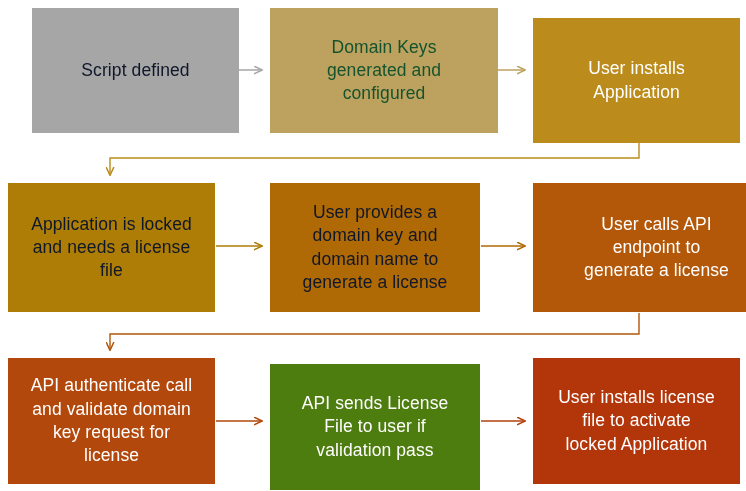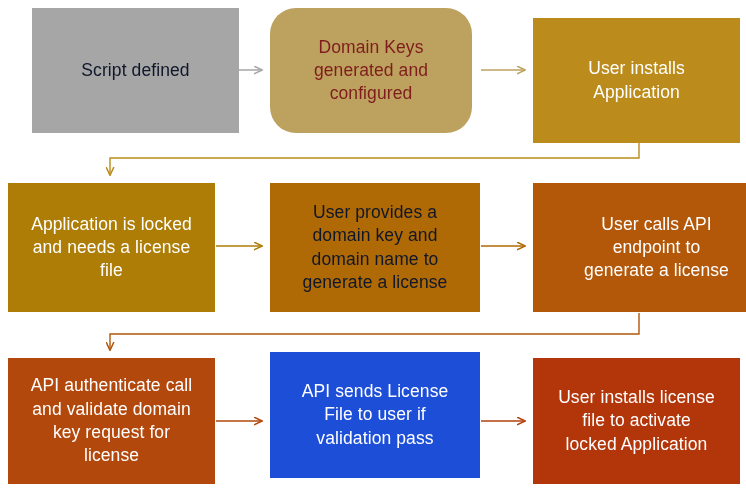--- a/index.html
+++ b/index.html
@@ -92,32 +92,32 @@
     <path d="M639,313 L639,334 L110,334 L110,350" fill="none" stroke="#b35709" stroke-width="1.4" marker-end="url(#ah-orange)"></path>
 
     <path d="M216,421 L262,421" fill="none" stroke="#b2480c" stroke-width="1.4" marker-end="url(#ah-rust)"></path>
     <path d="M481,421 L525,421" fill="none" stroke="#b3410b" stroke-width="1.4" marker-end="url(#ah-brick)"></path>
   </svg>
 
   <div class="node" style="left: 8px; top: 8px; width: 207px; height: 125px; background: rgb(166, 166, 166); color: #0f172a; margin-left: 24px;">
     <span class="node-label">Script defined</span>
   </div>
 
-  <div class="node" style="left: 270px; top: 8px; width: 202px; height: 125px; background: rgb(189, 161, 94); color: #7f1d1d; border-radius: 26px;">
+  <div class="node" style="left: 270px; top: 8px; width: 228px; height: 125px; background: rgb(189, 161, 94); color: #14532d;">
     <span class="node-label">Domain Keys
 generated and
 configured</span>
   </div>
 
   <div class="node" style="left: 533px; top: 18px; width: 207px; height: 125px; background: rgb(187, 140, 27); color: rgb(255, 255, 255);">
     <span class="node-label">User installs
 Application</span>
   </div>
 
-  <div class="node" style="left: 8px; top: 183px; width: 207px; height: 129px; background: rgb(173, 125, 6); color: #ffffff;">
+  <div class="node" style="left: 8px; top: 183px; width: 207px; height: 129px; background: rgb(173, 125, 6); color: #0f172a;">
     <span class="node-label">Application is locked
 and needs a license
 file</span>
   </div>
 
   <div class="node" style="left: 270px; top: 183px; width: 210px; height: 129px; background: rgb(176, 106, 5); color: #0f172a;">
     <span class="node-label">User provides a
 domain key and
 domain name to
 generate a license</span>
@@ -129,21 +129,21 @@
 generate a license</span>
   </div>
 
   <div class="node" style="left: 8px; top: 358px; width: 207px; height: 126px; background: rgb(178, 72, 12); color: rgb(255, 255, 255);">
     <span class="node-label">API authenticate call
 and validate domain
 key request for
 license</span>
   </div>
 
-  <div class="node" style="left: 270px; top: 352px; width: 210px; height: 126px; background: #1d4ed8; color: rgb(255, 255, 255);">
+  <div class="node" style="left: 270px; top: 364px; width: 210px; height: 126px; background: #4d7c0f; color: rgb(255, 255, 255);">
     <span class="node-label">API sends License
 File to user if
 validation pass</span>
   </div>
 
   <div class="node" style="left: 533px; top: 358px; width: 207px; height: 126px; background: rgb(179, 53, 10); color: #ffffff;">
     <span class="node-label">User installs license
 file to activate
 locked Application</span>
   </div>

